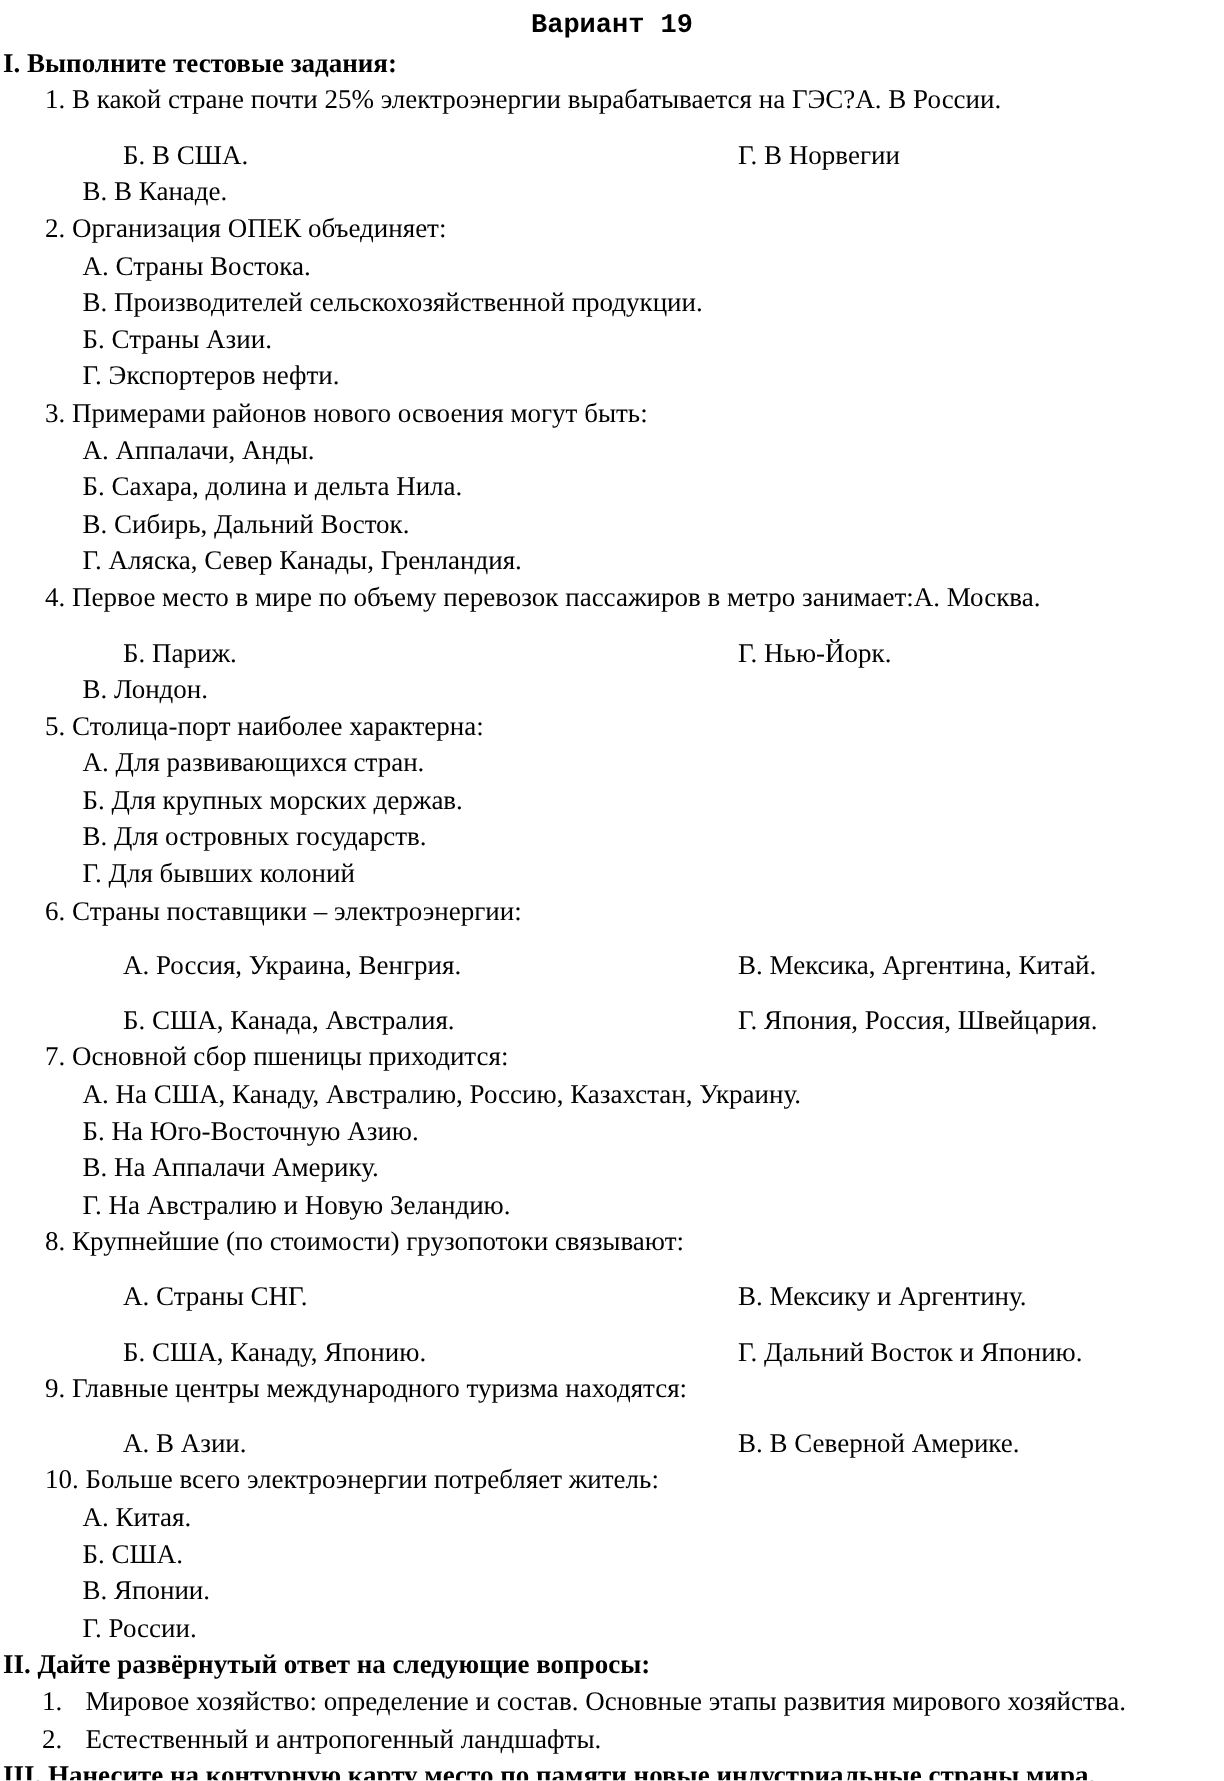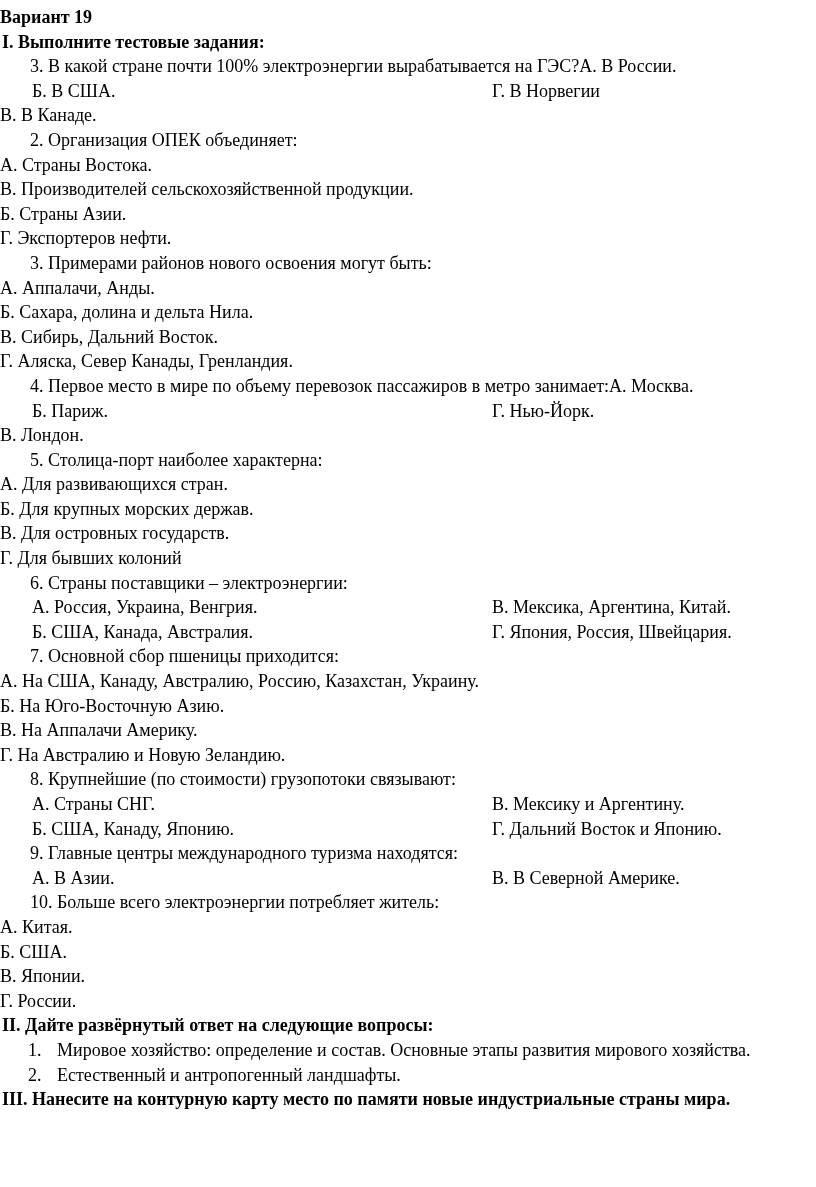--- a/index.html
+++ b/index.html
@@ -8,40 +8,40 @@
     width: 816px;
     height: 1187px;
     background: #ffffff;
     color: #000000;
     font-family: "Liberation Serif", "DejaVu Serif", serif;
     font-size: 18px;
     overflow: hidden;
   }
   .content { padding-top: 5px; }
   .line { line-height: 24.6px; min-height: 24.6px; }
-  .title { font-weight: bold; }
+  .title { text-align: center; font-weight: bold; font-family: Liberation Mono, monospace; }
   .hdr { font-weight: bold; padding-left: 2px; }
   .q   { padding-left: 30px; }
-  .opt { }
-  .two { position: relative; padding-left: 32px; }
+  .opt { padding-left: 55px; }
+  .two { position: relative; padding-left: 82px; margin-top: 12px; }
   .two .right { position: absolute; left: 492px; top: 0; white-space: nowrap; }
   .itm { padding-left: 28px; }
   .itm .num { display: inline-block; width: 29px; }
 </style>
 </head>
 <body>
 
 <div class="page">
   <div class="content">
 
     <div class="line title">Вариант 19</div>
 
     <div class="line hdr">I. Выполните тестовые задания:</div>
 
-    <div class="line q">3. В какой стране почти 100% электроэнергии вырабатывается на ГЭС?А. В России.</div>
+    <div class="line q">1. В какой стране почти 25% электроэнергии вырабатывается на ГЭС?А. В России.</div>
     <div class="line two">
       <span class="left">Б. В США.</span>
       <span class="right">Г. В Норвегии</span>
     </div>
     <div class="line opt">В. В Канаде.</div>
 
     <div class="line q">2. Организация ОПЕК объединяет:</div>
     <div class="line opt">А. Страны Востока.</div>
     <div class="line opt">В. Производителей сельскохозяйственной продукции.</div>
     <div class="line opt">Б. Страны Азии.</div>

